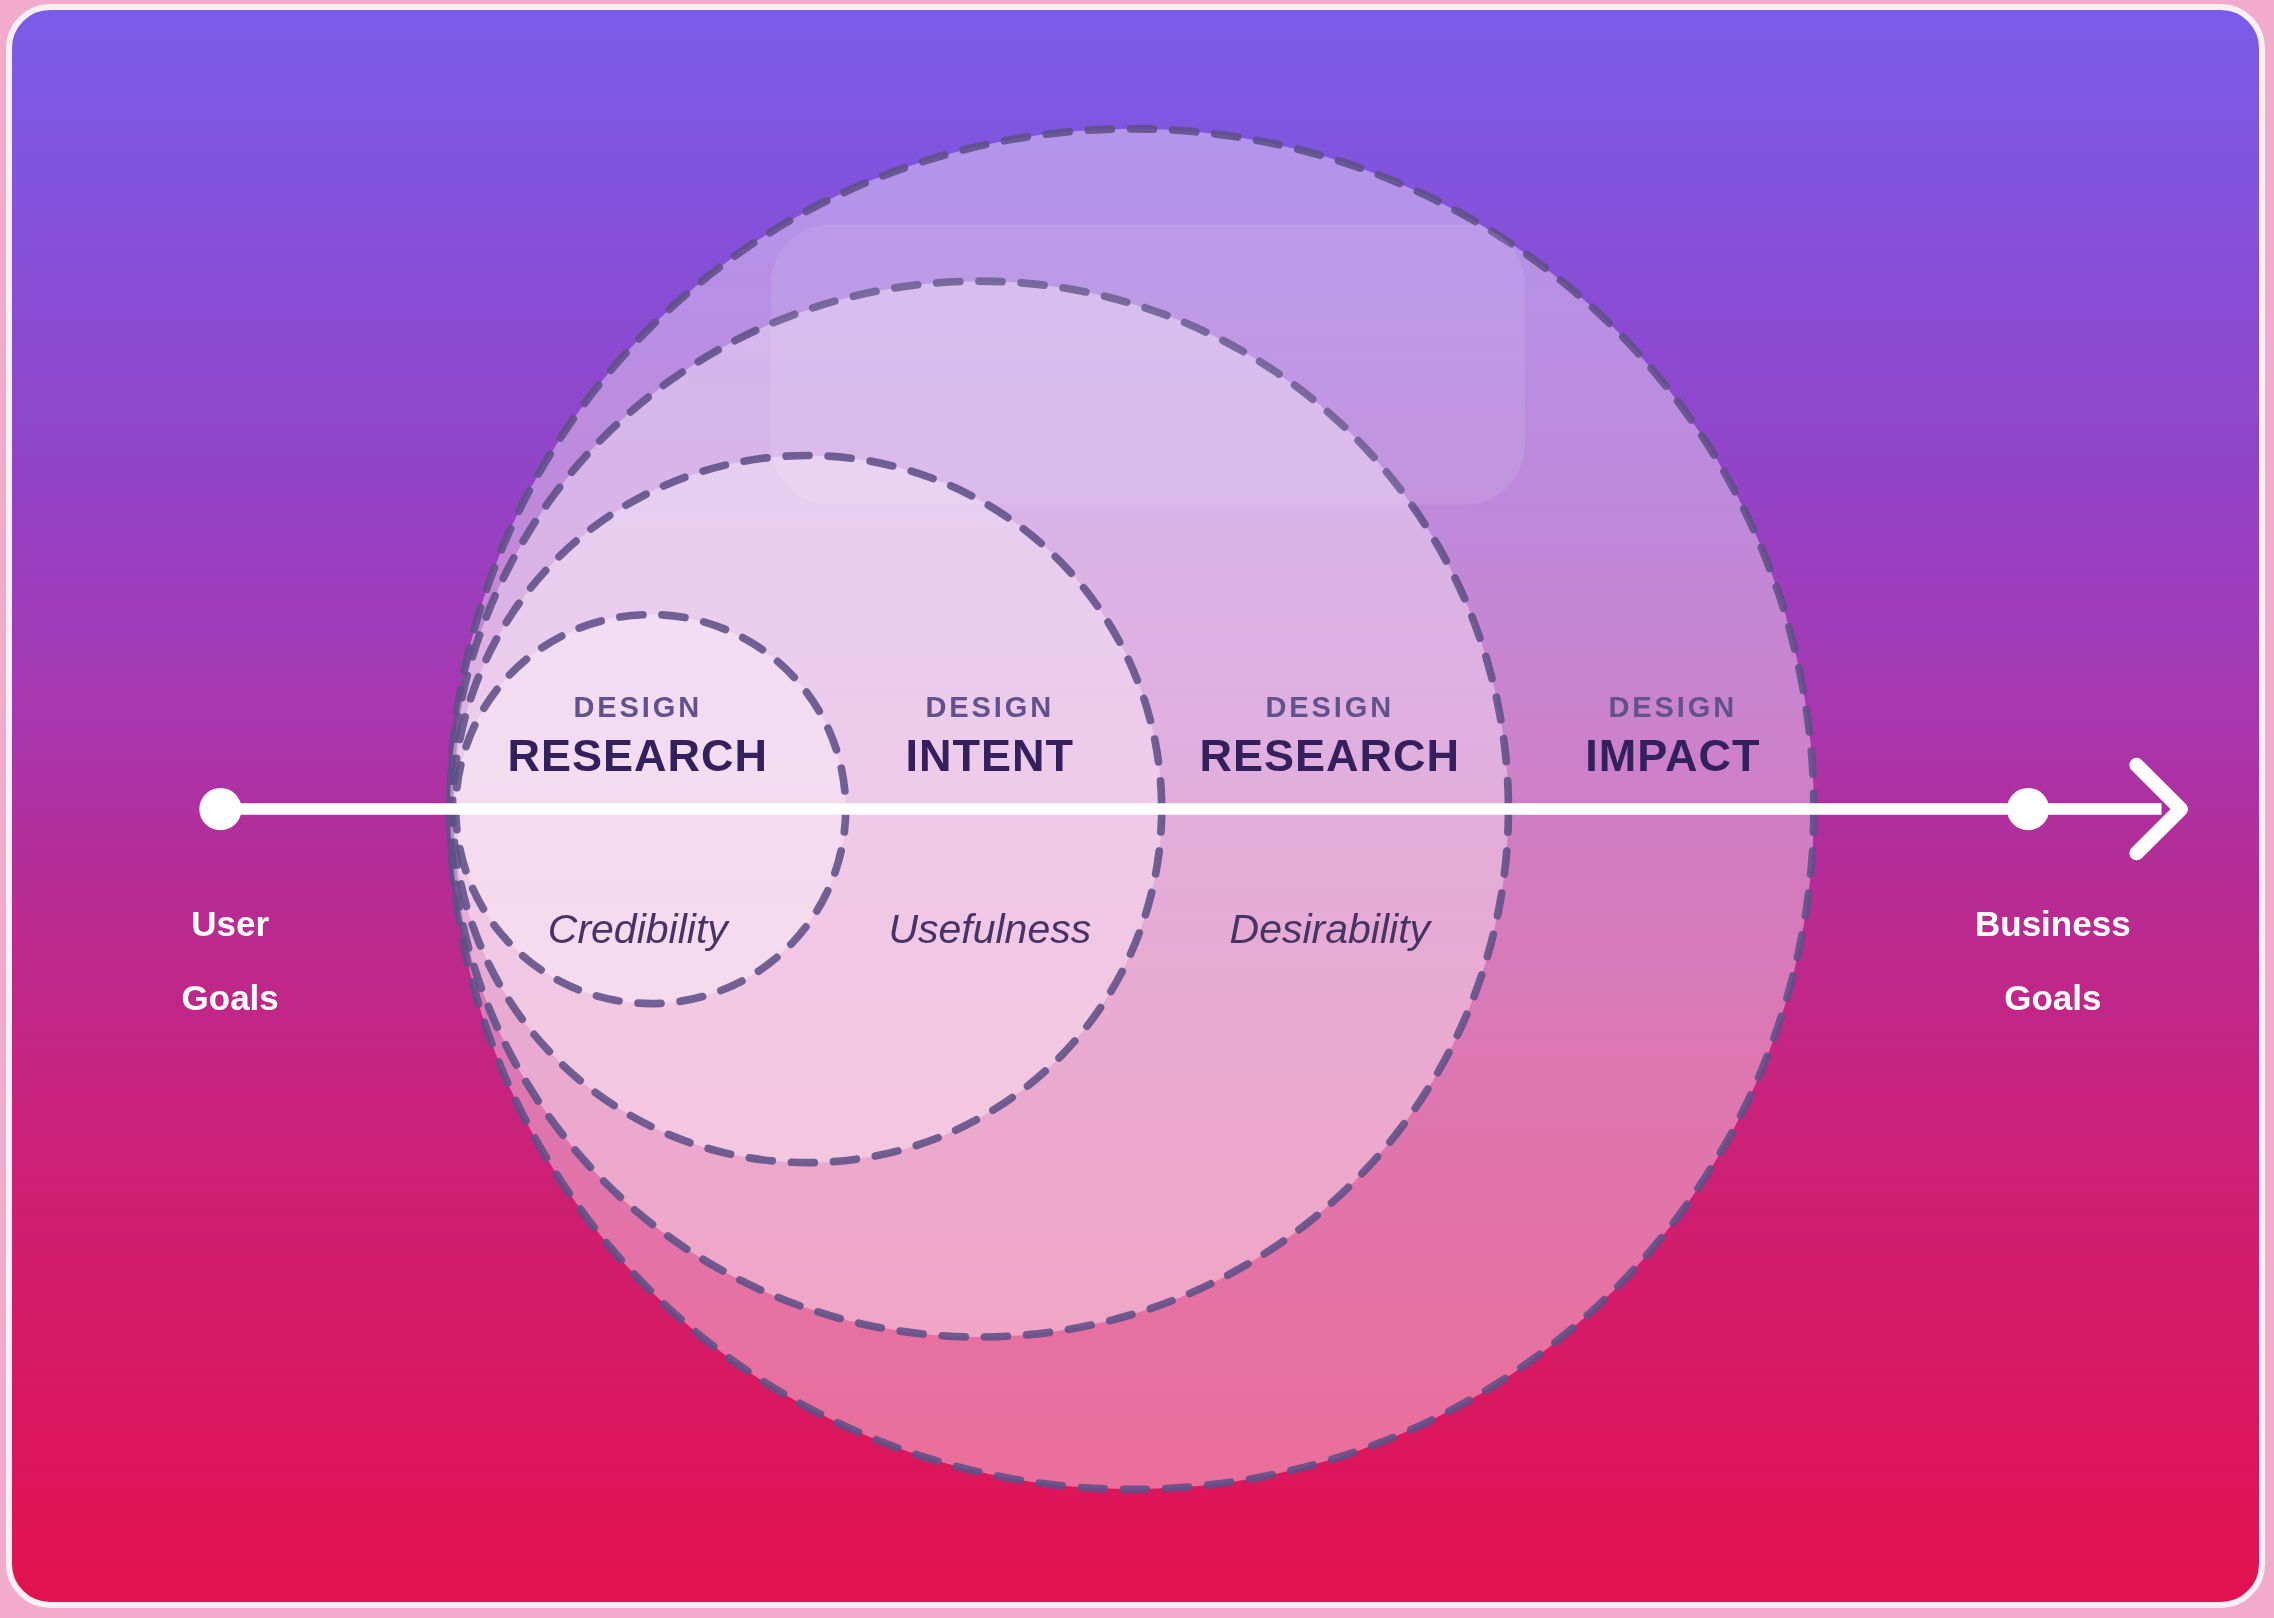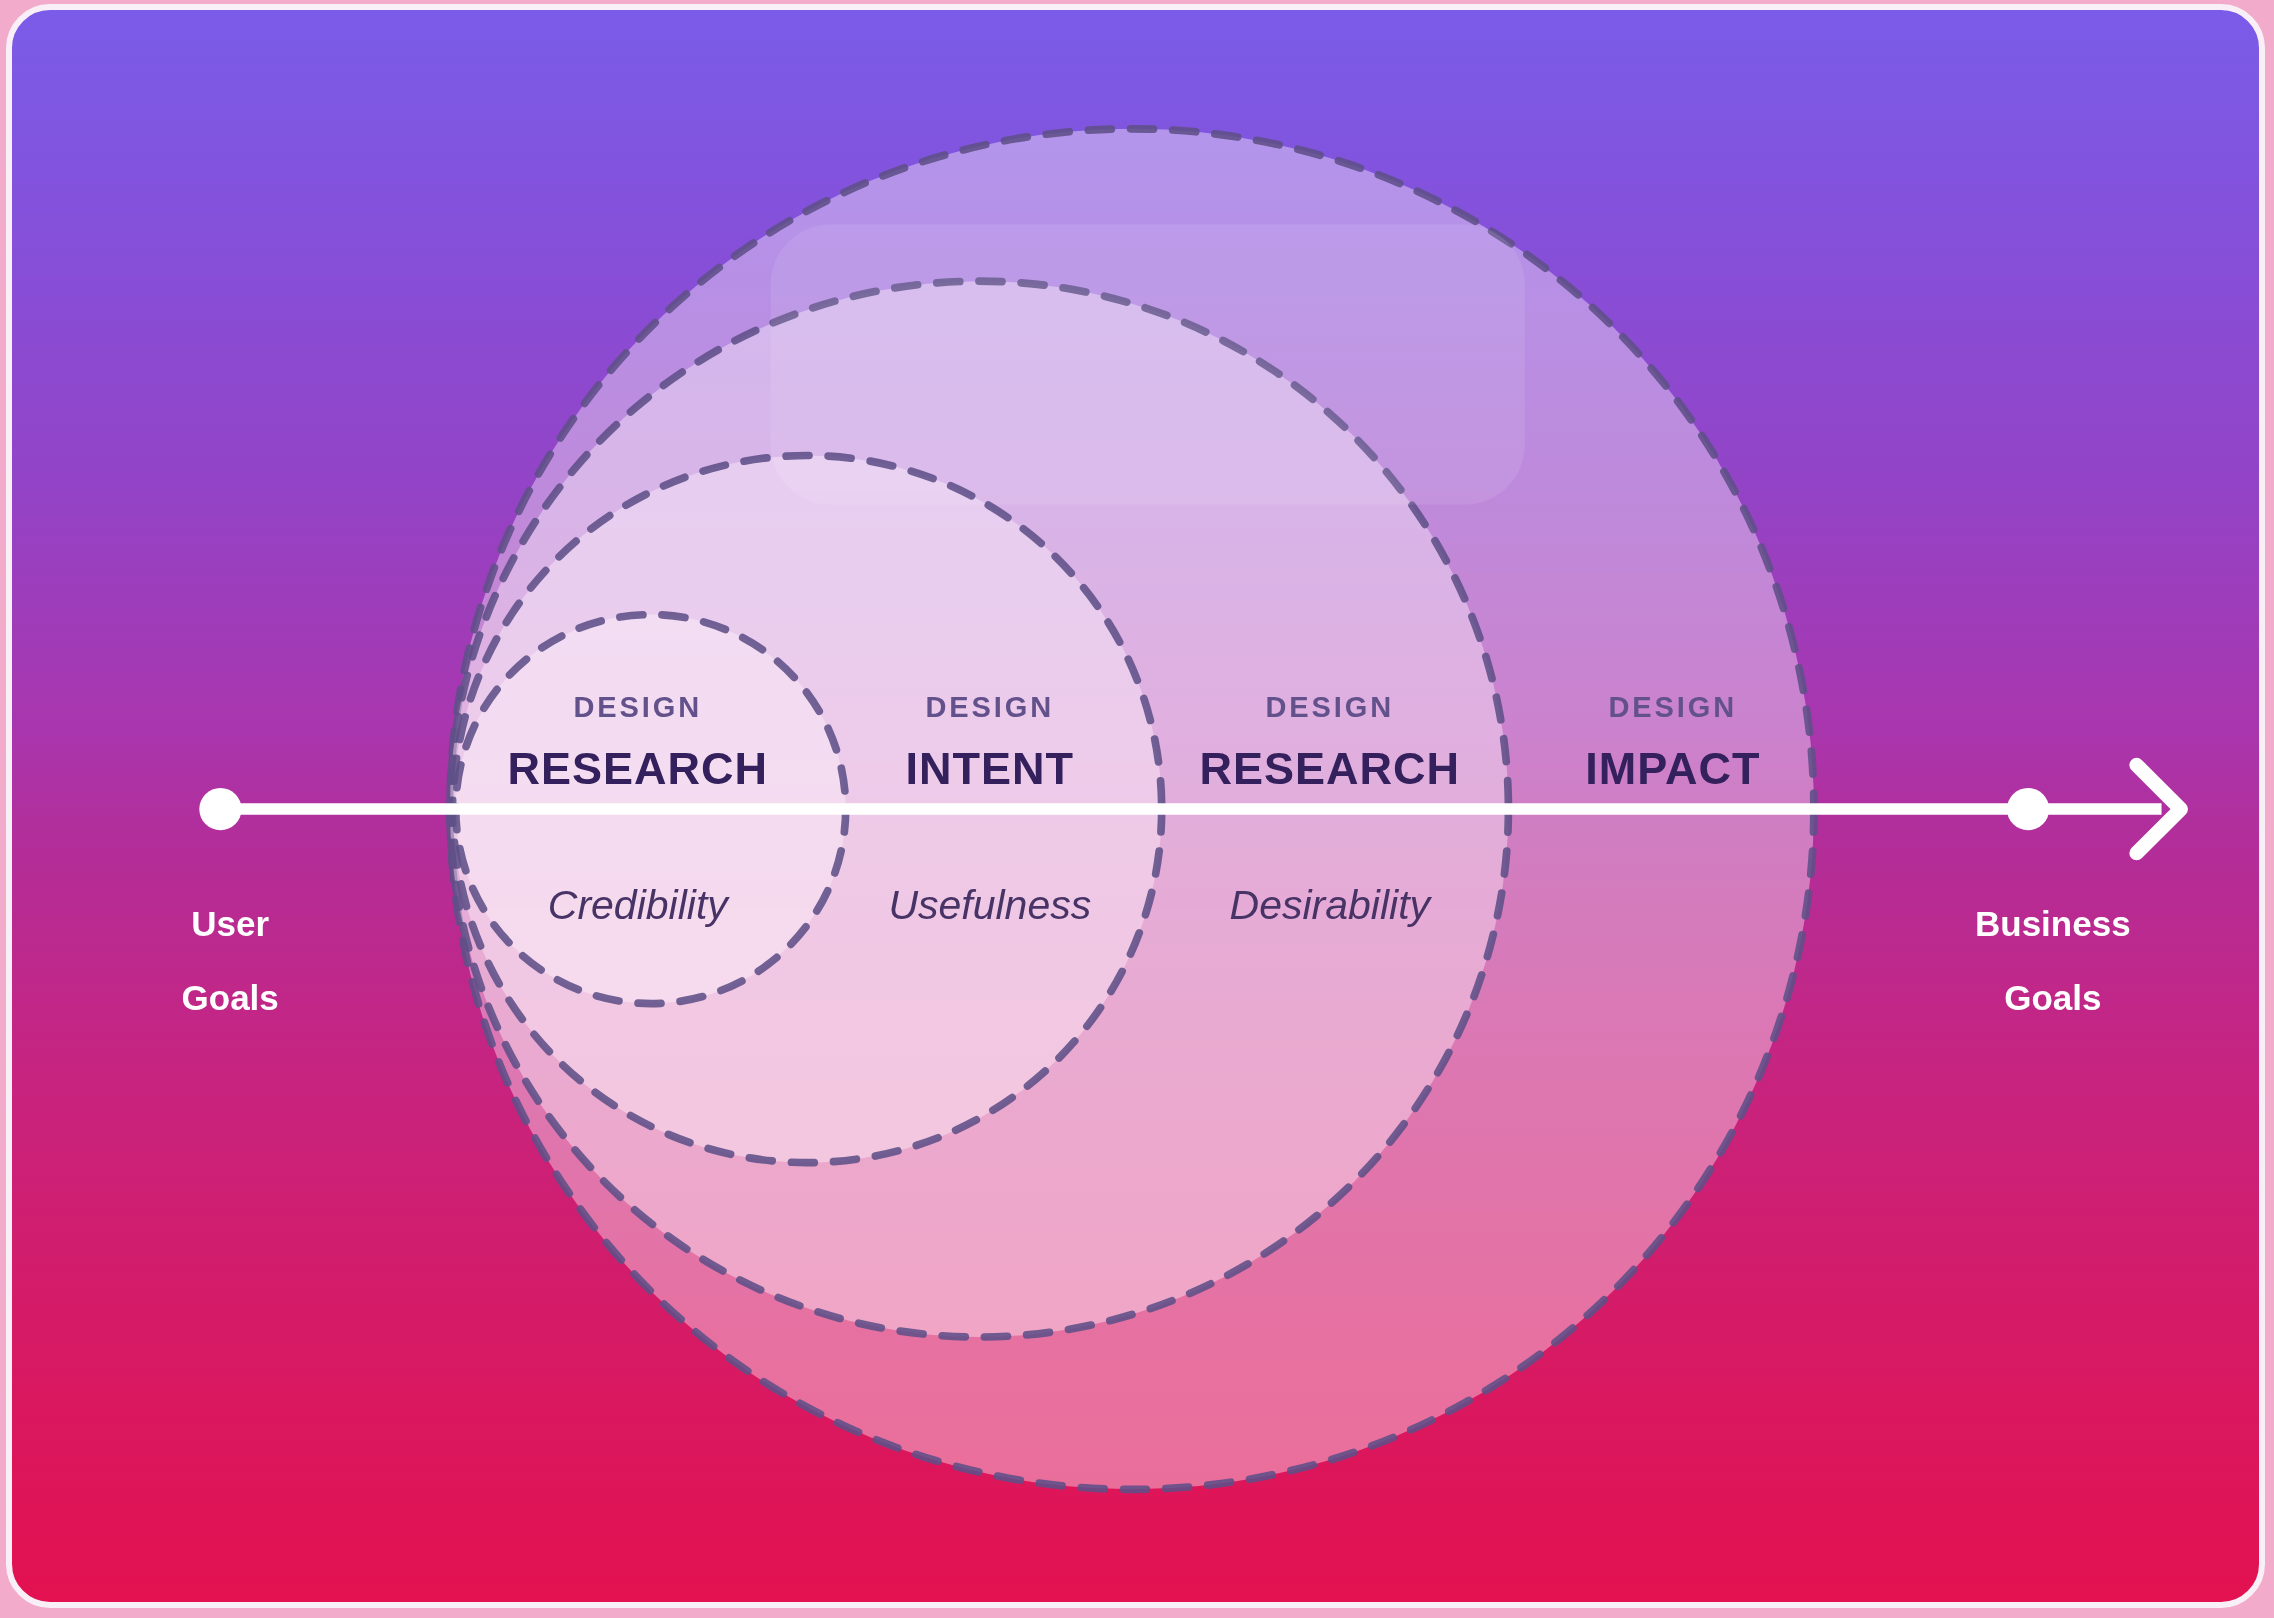--- a/index.html
+++ b/index.html
@@ -48,31 +48,31 @@
     text-align: center;
   }
   .kicker {
     font-size: 29px;
     font-weight: 700;
     letter-spacing: 2.9px;
     color: #63518c;
     line-height: 31px;
   }
   .ring-title {
-    margin-top: 23px;
+    margin-top: 10px;
     font-size: 45px;
     font-weight: 800;
     letter-spacing: 1px;
     color: #34205c;
     line-height: 46px;
   }
   .quality {
     position: absolute;
     width: 348px;
-    top: 872px;
+    top: 896px;
     text-align: center;
     font-size: 41px;
     font-style: italic;
     font-weight: 500;
     color: #473366;
     line-height: 46px;
   }
   .endpoint {
     position: absolute;
     width: 406px;

